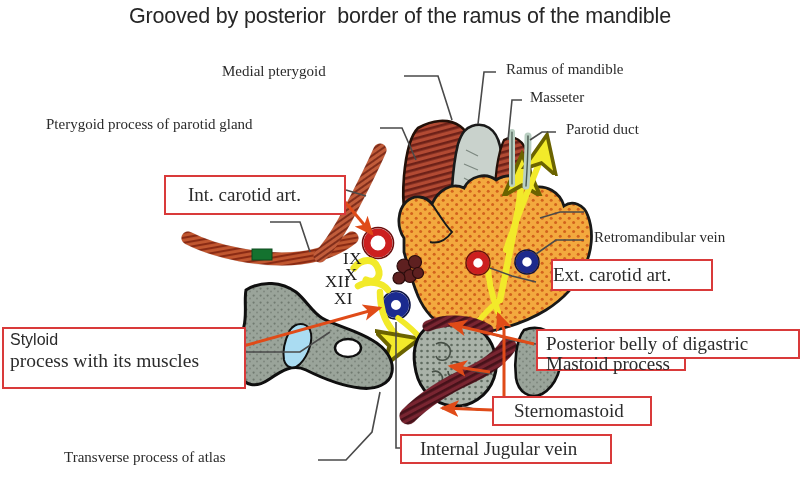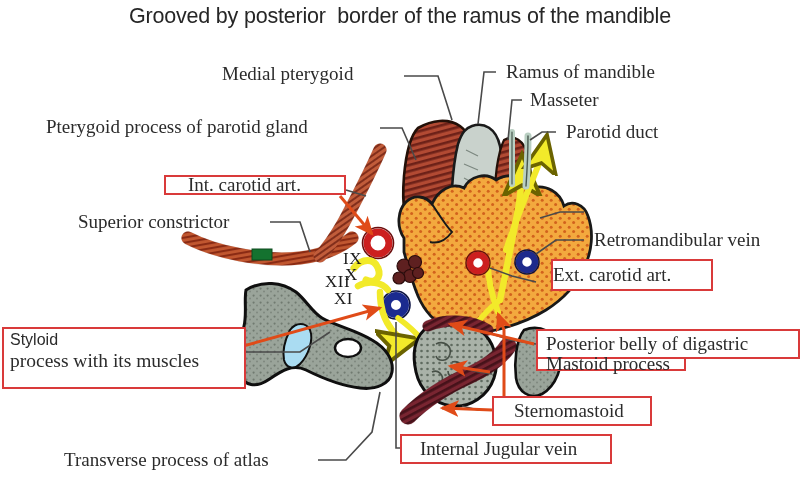--- a/index.html
+++ b/index.html
@@ -20,21 +20,21 @@
     font-size:21.5px;
     letter-spacing:-0.2px;
     color:#262626;
     white-space:pre;
   }
 
   
   .lbl{
     position:absolute;
     font-family:"Liberation Serif", serif;
-    font-size:19px;
+    font-size:15px;
     color:#2b2b2b;
     white-space:nowrap;
     line-height:1;
   }
 
   
   .boxlbl{
     position:absolute;
     border:2.5px solid #d93a3a;
     background:#ffffff;
@@ -286,39 +286,38 @@
       <path d="M504,424 L504,330 L498,314" marker-end="url(#arrowRed)"></path>
     </g>
   </svg>
 
   <div class="title">Grooved by posterior  border of the ramus of the mandible</div>
 
   <div class="lbl" style="left:222px;top:64px;">Medial pterygoid</div>
 
   <div class="lbl" style="left:46px;top:117px;">Pterygoid process of parotid gland</div>
 
-  <div class="lbl" style="left:78px;top:212px;">Superior constrictor</div>
 
   <div class="lbl" style="left:506px;top:62px;">Ramus of mandible</div>
 
   <div class="lbl" style="left:530px;top:90px;">Masseter</div>
 
   <div class="lbl" style="left:566px;top:122px;">Parotid duct</div>
 
 
   <div class="lbl" style="left:594px;top:230px;">Retromandibular vein</div>
 
   <div class="lbl" style="left:64px;top:450px;">Transverse process of atlas</div>
 
   <div class="rn" style="left:343px;top:249px;">IX</div>
   <div class="rn" style="left:345px;top:265px;">X</div>
   <div class="rn" style="left:325px;top:272px;">XII</div>
   <div class="rn" style="left:334px;top:289px;">XI</div>
 
-  <div class="boxlbl" style="left:164px;top:175px;width:182px;height:20px;padding-left:22px;">
+  <div class="boxlbl" style="left:164px;top:175px;width:182px;height:40px;padding-left:22px;">
     <span>Int. carotid art.</span>
   </div>
 
   <div class="boxlbl" style="left:551px;top:259px;width:162px;height:32px;">
     <span>Ext. carotid art.</span>
   </div>
 
   <div class="boxlbl" style="left:536px;top:329px;width:264px;height:30px;padding-left:8px;">
     <span>Posterior belly of digastric</span>
   </div>

